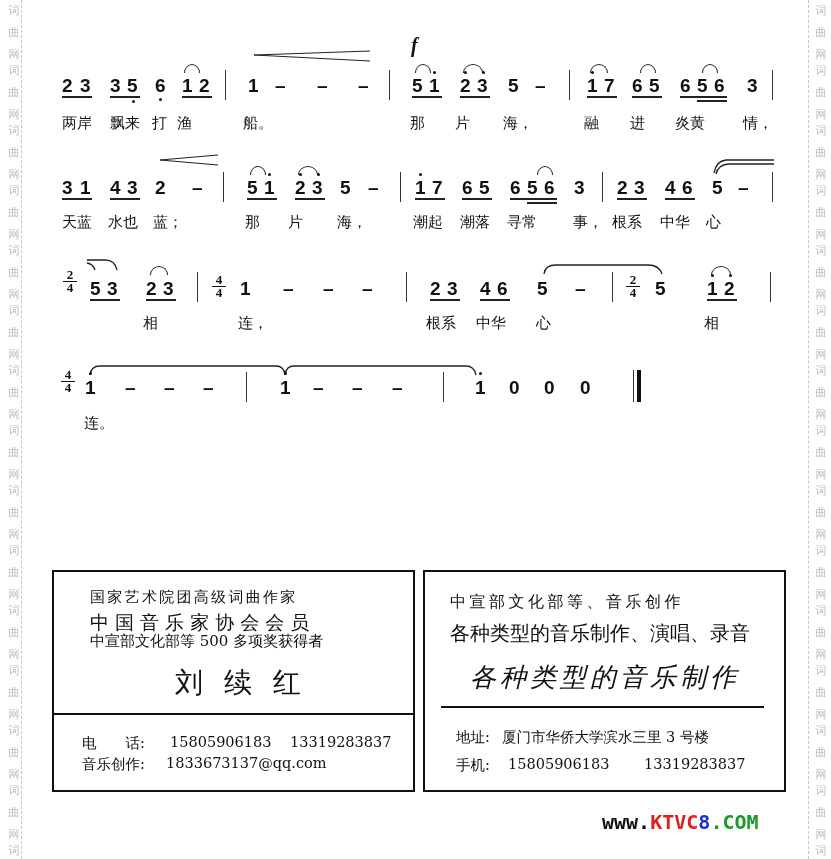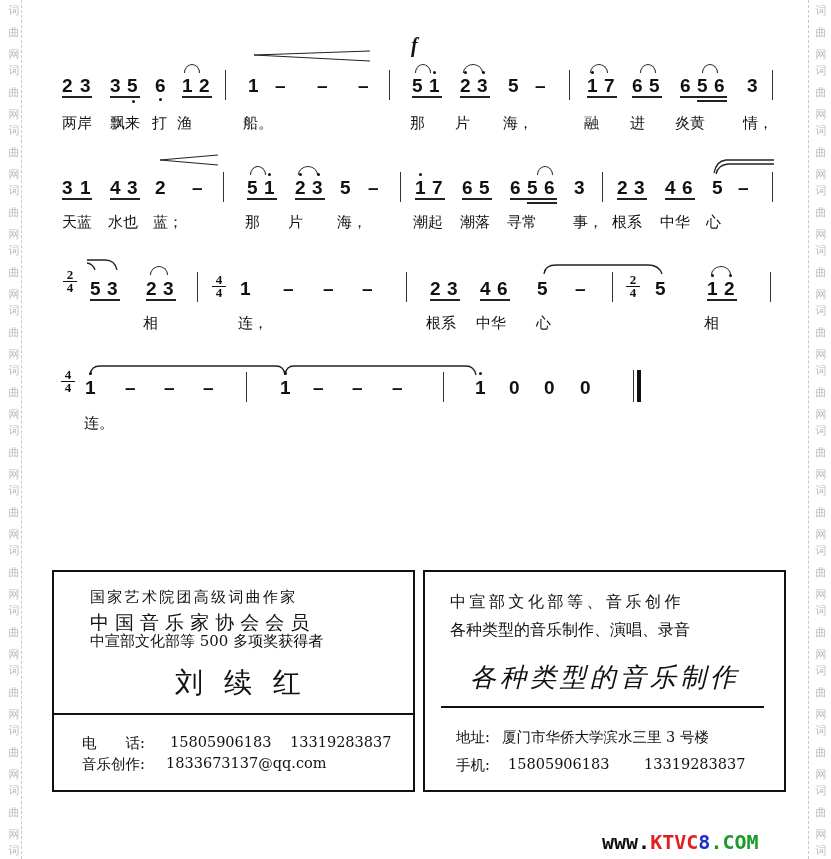--- a/index.html
+++ b/index.html
@@ -17,21 +17,21 @@
   .dot{position:absolute;width:3px;height:3px;border-radius:50%;background:#111;}
   .tie{position:absolute;height:8px;border:1.5px solid #222;border-bottom:none;border-radius:50% 50% 0 0 / 100% 100% 0 0;}
   .lyr{position:absolute;font-family:"DejaVu Sans",sans-serif;font-size:15px;line-height:20px;white-space:nowrap;}
   .ts{position:absolute;font-family:"Liberation Serif",serif;font-weight:bold;font-size:13px;line-height:12px;text-align:center;width:14px;}
   .ts span{display:block;}
   .ts .frac{border-top:1.5px solid #111;}
   .dyn{position:absolute;font-family:"Liberation Serif",serif;font-style:italic;font-weight:bold;font-size:20px;}
   .box{position:absolute;border:2px solid #111;box-sizing:border-box;}
   .box-line{position:absolute;height:0;border-top:2px solid #111;}
   .bt{position:absolute;white-space:nowrap;font-family:"DejaVu Serif","Liberation Serif",serif;font-weight:normal;color:#111;}
-  .site{position:absolute;left:602px;top:810px;font-family:"DejaVu Sans Mono","Liberation Mono",monospace;font-size:20px;font-weight:bold;letter-spacing:0px;margin-top:20px;}
+  .site{position:absolute;left:602px;top:810px;font-family:"DejaVu Sans Mono","Liberation Mono",monospace;font-size:20px;font-weight:bold;letter-spacing:0px;}
 </style>
 </head>
 <body>
 
 <div class="wm wm-left" id="wmL" style="color: rgb(187, 187, 187);">
     <div style="height:60px;padding-top:0px">
       <div>词</div>
       <div>曲</div>
       <div>网</div>
     </div>
@@ -435,21 +435,21 @@
 <span class="bt" style="left:175px;top:664px;font-size:28px;letter-spacing:6px">刘 续 红</span>
 <span class="bt" style="left:82px;top:734px;font-size:14.5px">电　　话:</span>
 <span class="bt" style="left:170px;top:734px;font-size:14.5px">15805906183</span>
 <span class="bt" style="left:290px;top:734px;font-size:14.5px">13319283837</span>
 <span class="bt" style="left:82px;top:755px;font-size:14.5px">音乐创作:</span>
 <span class="bt" style="left:166px;top:755px;font-size:14.5px">1833673137@qq.com</span>
 
 <div class="box" style="left:423px;top:570px;width:363px;height:222px"></div>
 <div class="box-line" style="left:441px;top:706px;width:323px"></div>
 <span class="bt" style="left:450px;top:592px;font-size:16px;letter-spacing:3.5px;font-family:'DejaVu Sans',sans-serif;font-weight:normal">中宣部文化部等、音乐创作</span>
-<span class="bt" style="left:450px;top:620px;font-size:16px;font-family:'DejaVu Sans',sans-serif;font-weight:normal">各种类型的音乐制作、演唱、录音</span>
+<span class="bt" style="left:450px;top:620px;font-size:20px;font-family:'DejaVu Sans',sans-serif;font-weight:normal">各种类型的音乐制作、演唱、录音</span>
 <span class="bt" style="left:470px;top:660px;font-size:26px;letter-spacing:4px;font-family:'DejaVu Serif',serif;font-weight:normal;font-style:italic">各种类型的音乐制作</span>
 <span class="bt" style="left:456px;top:728px;font-size:14.5px">地址:</span>
 <span class="bt" style="left:502px;top:728px;font-size:14.5px">厦门市华侨大学滨水三里 3 号楼</span>
 <span class="bt" style="left:456px;top:756px;font-size:14.5px">手机:</span>
 <span class="bt" style="left:508px;top:756px;font-size:14.5px">15805906183</span>
 <span class="bt" style="left:644px;top:756px;font-size:14.5px">13319283837</span>
 
 <div class="site">
   <span id="s-prefix" style="color: rgb(17, 17, 17);">www.</span><span id="s-a" style="text-transform: uppercase; color: rgb(224, 32, 32);">ktvc</span><span id="s-b" style="color: rgb(26, 47, 208);">8</span><span id="s-suffix" style="text-transform: uppercase; color: rgb(26, 154, 42);">.com</span>
 </div>

